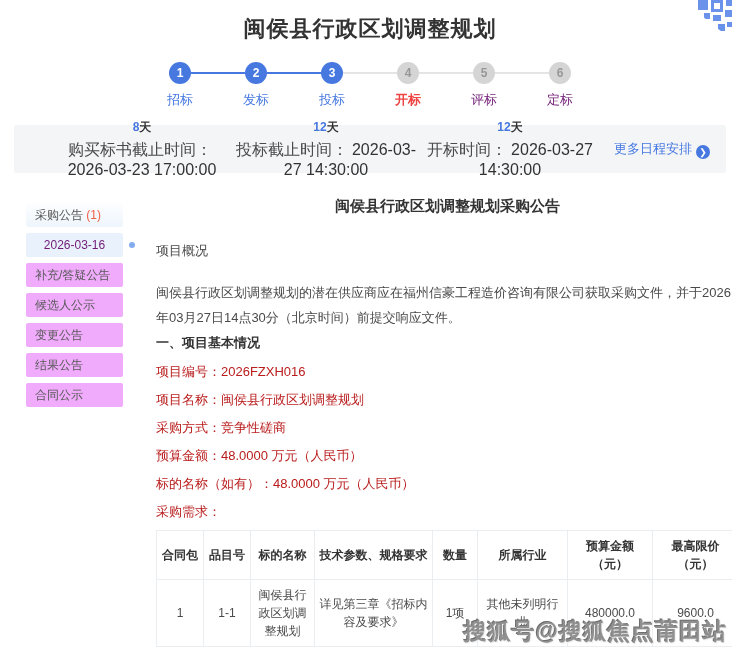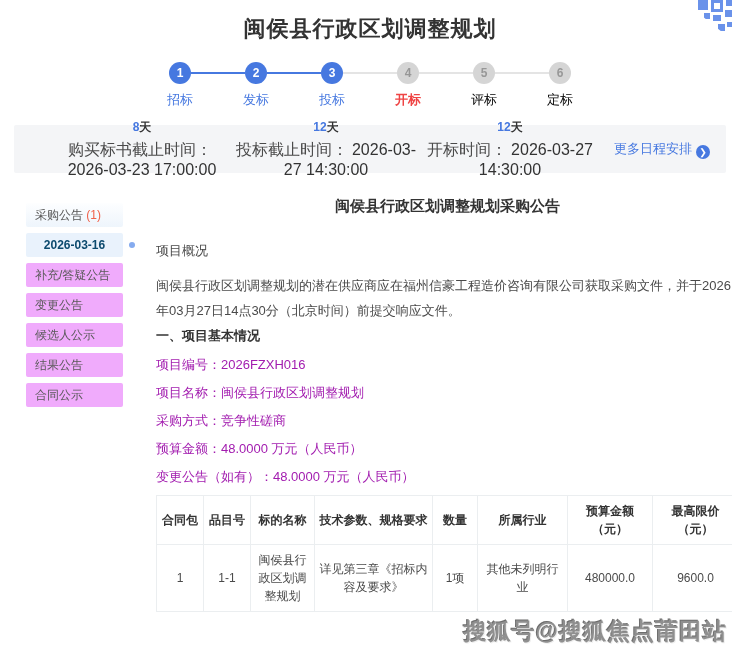--- a/index.html
+++ b/index.html
@@ -10,21 +10,21 @@
   
   .corner-qr { position:absolute; top:0; right:0; width:50px; height:40px; }
 
   
   .page-title { padding-top:14px; text-align:center; font-size:22px; font-weight:bold; color:#333; letter-spacing:1px; }
 
   
   .stepper { margin-top:18px; display:flex; justify-content:center; }
   .step { width:76px; position:relative; text-align:center; }
   .step .circle { width:22px; height:22px; line-height:22px; border-radius:50%; margin:0 auto; font-size:12px; font-weight:bold; color:#fff; background:#d6d6d6; position:relative; z-index:2; }
-  .step .slabel { margin-top:7px; font-size:13px; color:#000000; }
+  .step .slabel { margin-top:7px; font-size:13px; color:#701a75; }
   .step.s-done .circle { background:#4678e0; }
   .step.s-done .slabel { color:#4678e0; }
   .step.s-current .slabel { color:#ef4444; font-weight:bold; }
   .step.s-current .circle, .step.s-todo .circle { background:#d5d5d5; color:#979797; }
   .step:not(:last-child)::after { content:""; position:absolute; top:10px; left:calc(50% + 11px); width:54px; height:2px; background:#e4e4e4; z-index:1; }
   .step.conn-active:not(:last-child)::after { background:#4678e0; }
 
   
   .schedule { margin:16px auto 0; width:712px; height:48px; background:#f4f5f7; border-radius:2px; display:flex; align-items:center; padding:0 16px 0 36px; }
   .sched-item { flex:1; text-align:center; }
@@ -34,29 +34,29 @@
   .sched-time .lbl { color:#4a4a4a; margin-right:4px; }
   .sched-more { width:108px; text-align:right; font-size:13px; color:#4678e0; cursor:pointer; white-space:nowrap; }
   .arrow-circle { display:inline-block; width:14px; height:14px; line-height:14px; border-radius:50%; background:#4678e0; color:#fff; font-size:9px; text-align:center; margin-left:4px; vertical-align:-2px; }
 
   
   .content { display:flex; margin-top:22px; padding:0 14px 0 18px;justify-content:space-between; }
   .sidebar { width:104px; flex-shrink:0; padding-top:8px; }
   .side-item { width:97px; height:24px; line-height:24px; margin-bottom:6px; background:#f0abfc; border-radius:2px; font-size:12px; color:#595959; padding-left:9px; cursor:pointer; }
   .side-item.active { background:linear-gradient(#fdfeff,#eef5fc); color:#555; }
   .side-item.active .count { color:#f0614a; }
-  .side-item.date { position:relative; background:#e9f2fc; color:#0c4a6e; text-align:center; padding-left:0;font-weight:bold; }
+  .side-item.date { position:relative; background:#e9f2fc; color:#701a75; text-align:center; padding-left:0; }
   .side-item.date .dot { position:absolute; right:-12px; top:9px; width:6px; height:6px; border-radius:50%; background:#85abef; }
 
   .main { flex:1; margin-left:26px; color:#4d4d4d; }
   .ann-title { margin-top:2px; text-align:center; font-size:15px; font-weight:bold; color:#333; }
   .overview-heading { margin-top:26px; font-size:13px; color:#4a4a4a; }
-  .overview-text { margin-top:13px; font-size:13px; line-height:25px; color:#4a4a4a; }
+  .overview-text { margin-top:20px; font-size:13px; line-height:25px; color:#4a4a4a; }
   .section-heading { margin-top:4px; font-size:13px; font-weight:bold; color:#333; }
-  .field-line { margin-top:11px; font-size:13px; color:#a21caf; line-height:17px; }
+  .field-line { margin-top:11px; font-size:13px; color:#b91c1c; line-height:17px; }
 
   table.req { width:100%; margin-top:10px; border-collapse:collapse; table-layout:fixed; }
   table.req th, table.req td { border:1px solid #ebeef0; text-align:center; font-size:12px; color:#4a4a4a; padding:6px 4px; line-height:18px; }
   table.req th { font-weight:bold; color:#333; white-space:pre-line; height:48px; }
   table.req td { height:64px; }
   col.c1{width:47px} col.c2{width:47px} col.c3{width:64px} col.c4{width:118px}
   col.c5{width:45px} col.c6{width:90px} col.c7{width:85px} col.c8{width:86px}
 
   .watermark { position:absolute; right:5px; top:616px; font-size:23px; font-weight:900; letter-spacing:1px; color:#8f8f8f; text-shadow:1px 1px 0 #efefef, -1px -1px 0 #6e6e6e; }
 </style>
@@ -125,37 +125,38 @@
     </div>
     <div class="sched-more"><span>更多日程安排</span><span class="arrow-circle">❯</span></div>
   </div>
 
   <div class="content">
 
     <div class="sidebar">
       <div class="side-item active"><span>采购公告</span> <span class="count">(1)</span></div>
       <div class="side-item date"><span>2026-03-16</span><span class="dot"></span></div>
       <div class="side-item"><span>补充/答疑公告</span></div>
+      <div class="side-item"><span>候选人公示</span></div>
       <div class="side-item"><span>变更公告</span></div>
-      <div class="side-item"><span>候选人公示</span></div>
       <div class="side-item"><span>结果公告</span></div>
       <div class="side-item"><span>合同公示</span></div>
     </div>
 
     <div class="main">
       <div class="ann-title">闽侯县行政区划调整规划采购公告</div>
       <div class="overview-heading">项目概况</div>
       <div class="overview-text">闽侯县行政区划调整规划的潜在供应商应在福州信豪工程造价咨询有限公司获取采购文件，并于2026年03月27日14点30分（北京时间）前提交响应文件。</div>
       <div class="section-heading">一、项目基本情况</div>
 
       <div class="field-line"><span>项目编号：</span><span>2026FZXH016</span></div>
       <div class="field-line"><span>项目名称：</span><span>闽侯县行政区划调整规划</span></div>
       <div class="field-line"><span>采购方式：</span><span>竞争性磋商</span></div>
       <div class="field-line"><span>预算金额：</span><span>48.0000 万元（人民币）</span></div>
-      <div class="field-line"><span>变更公告（如有）：</span><span>48.0000 万元（人民币）</span></div>
+      <div class="field-line"><span>标的名称（如有）：</span><span>48.0000 万元（人民币）</span></div>
+      <div class="field-line"><span>采购需求：</span><span></span></div>
 
       <table class="req">
         <colgroup>
           <col class="c1">
             <col class="c2">
             <col class="c3">
             <col class="c4">
           <col class="c5">
             <col class="c6">
             <col class="c7">

